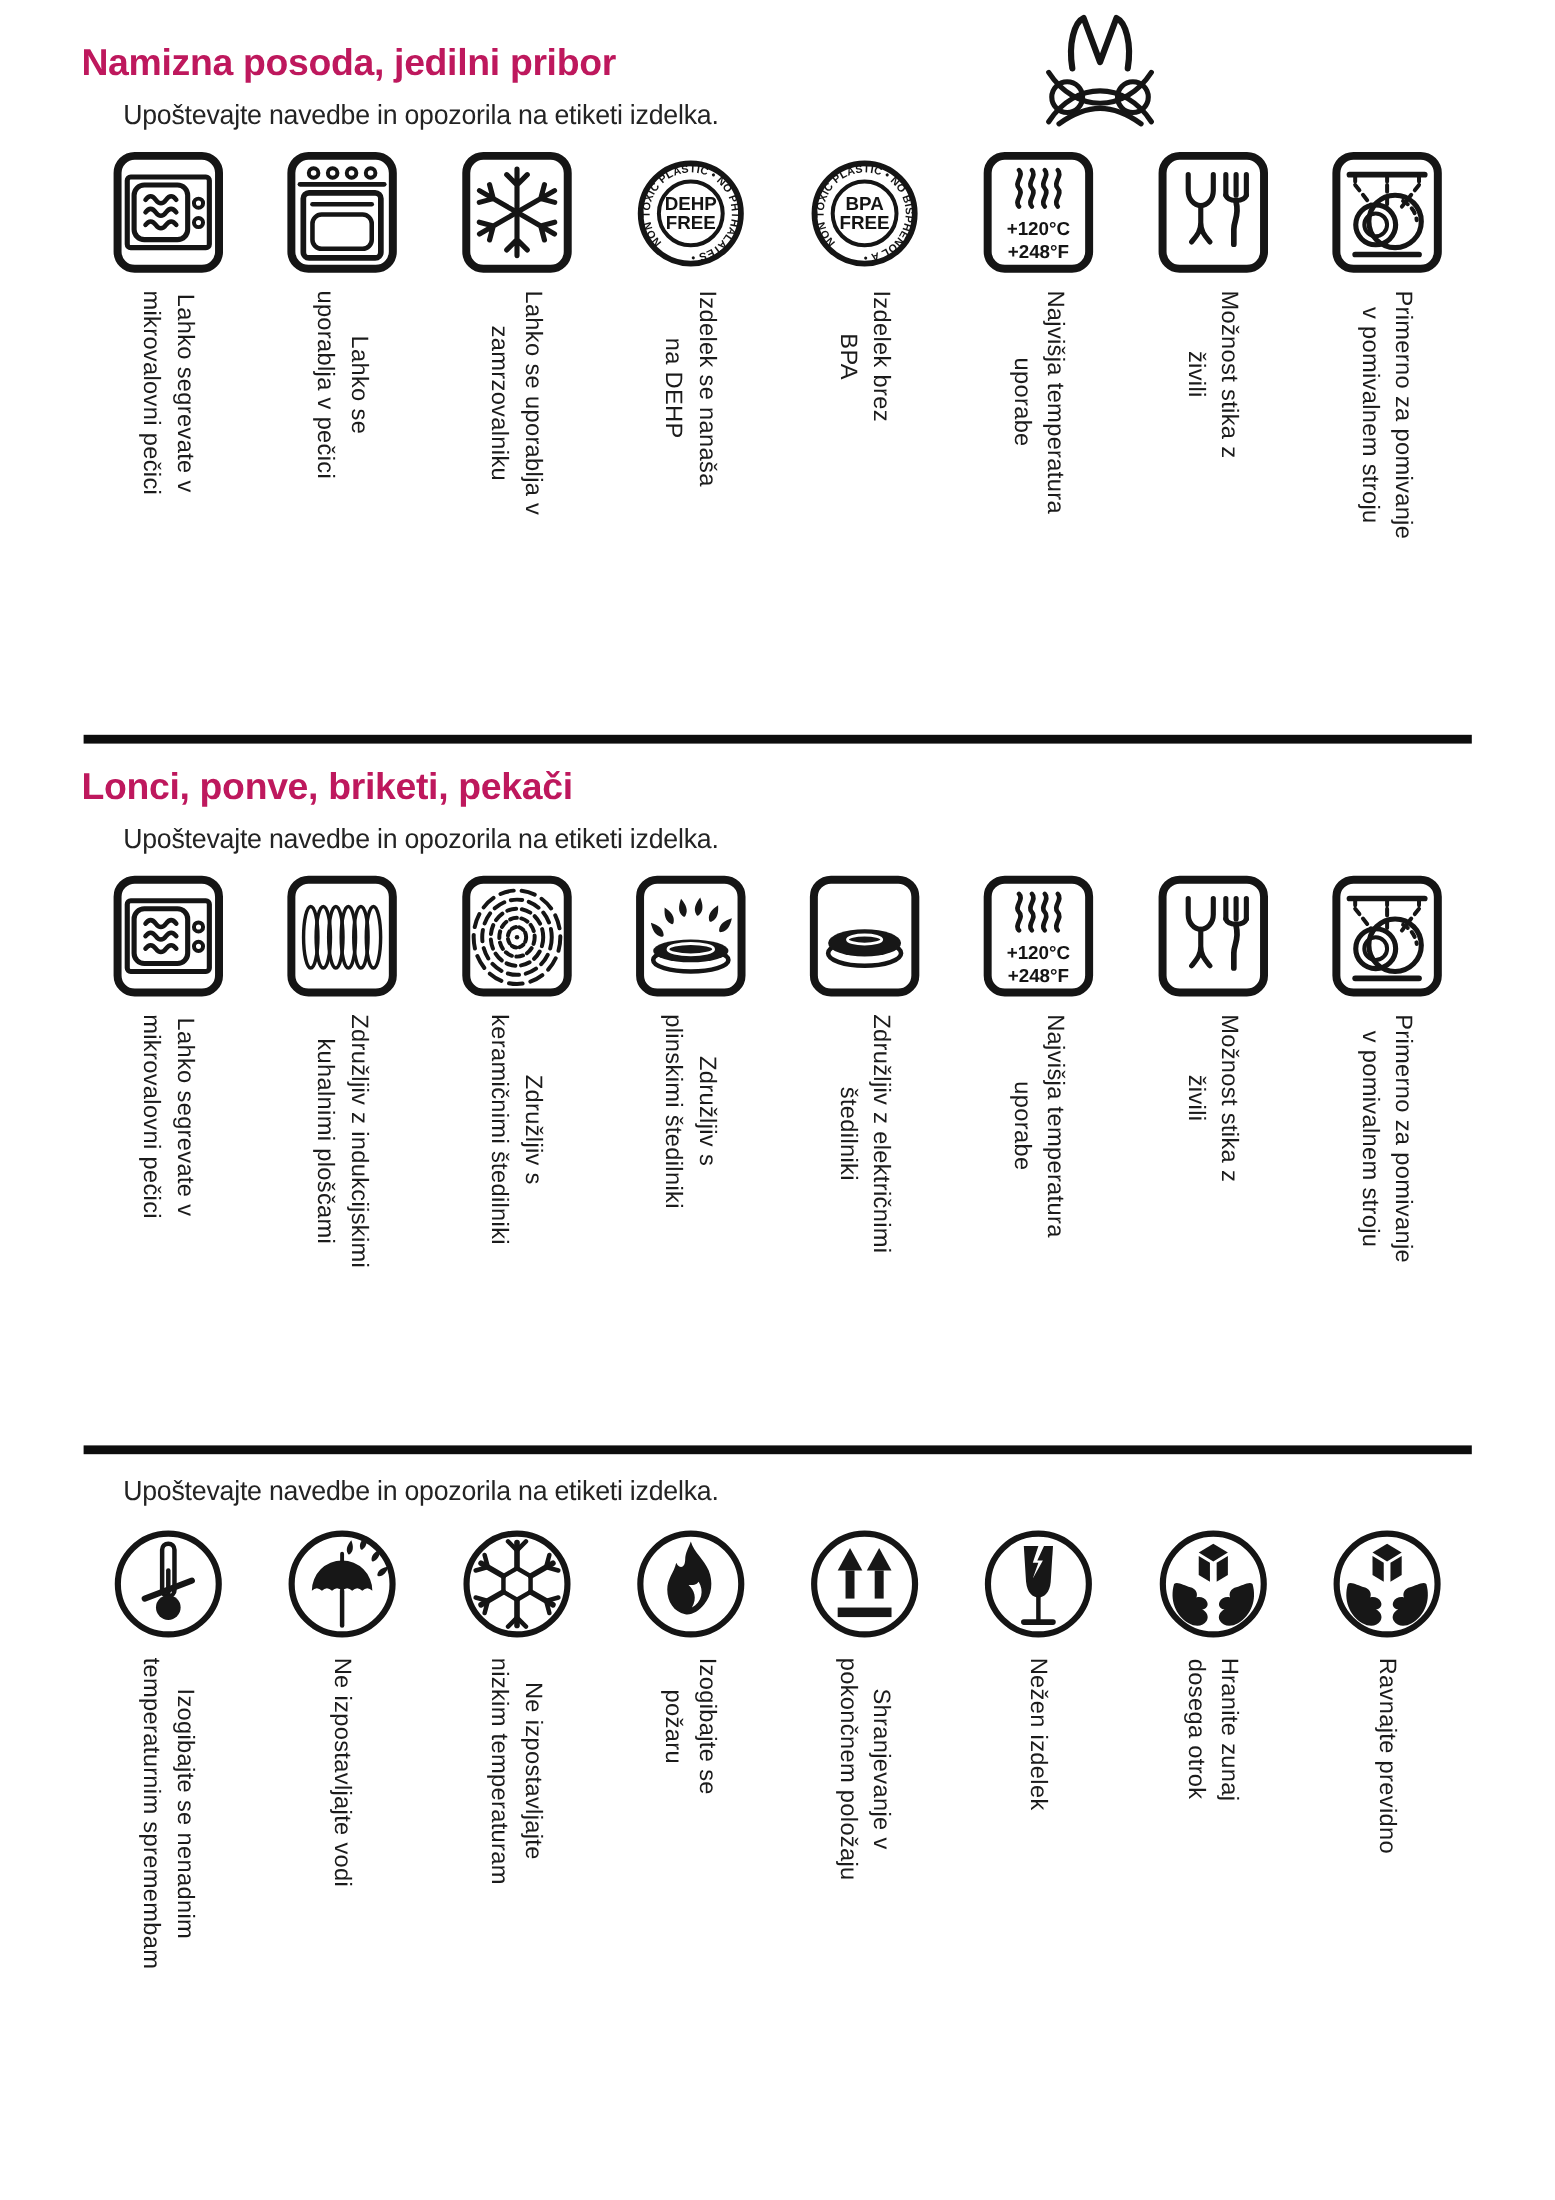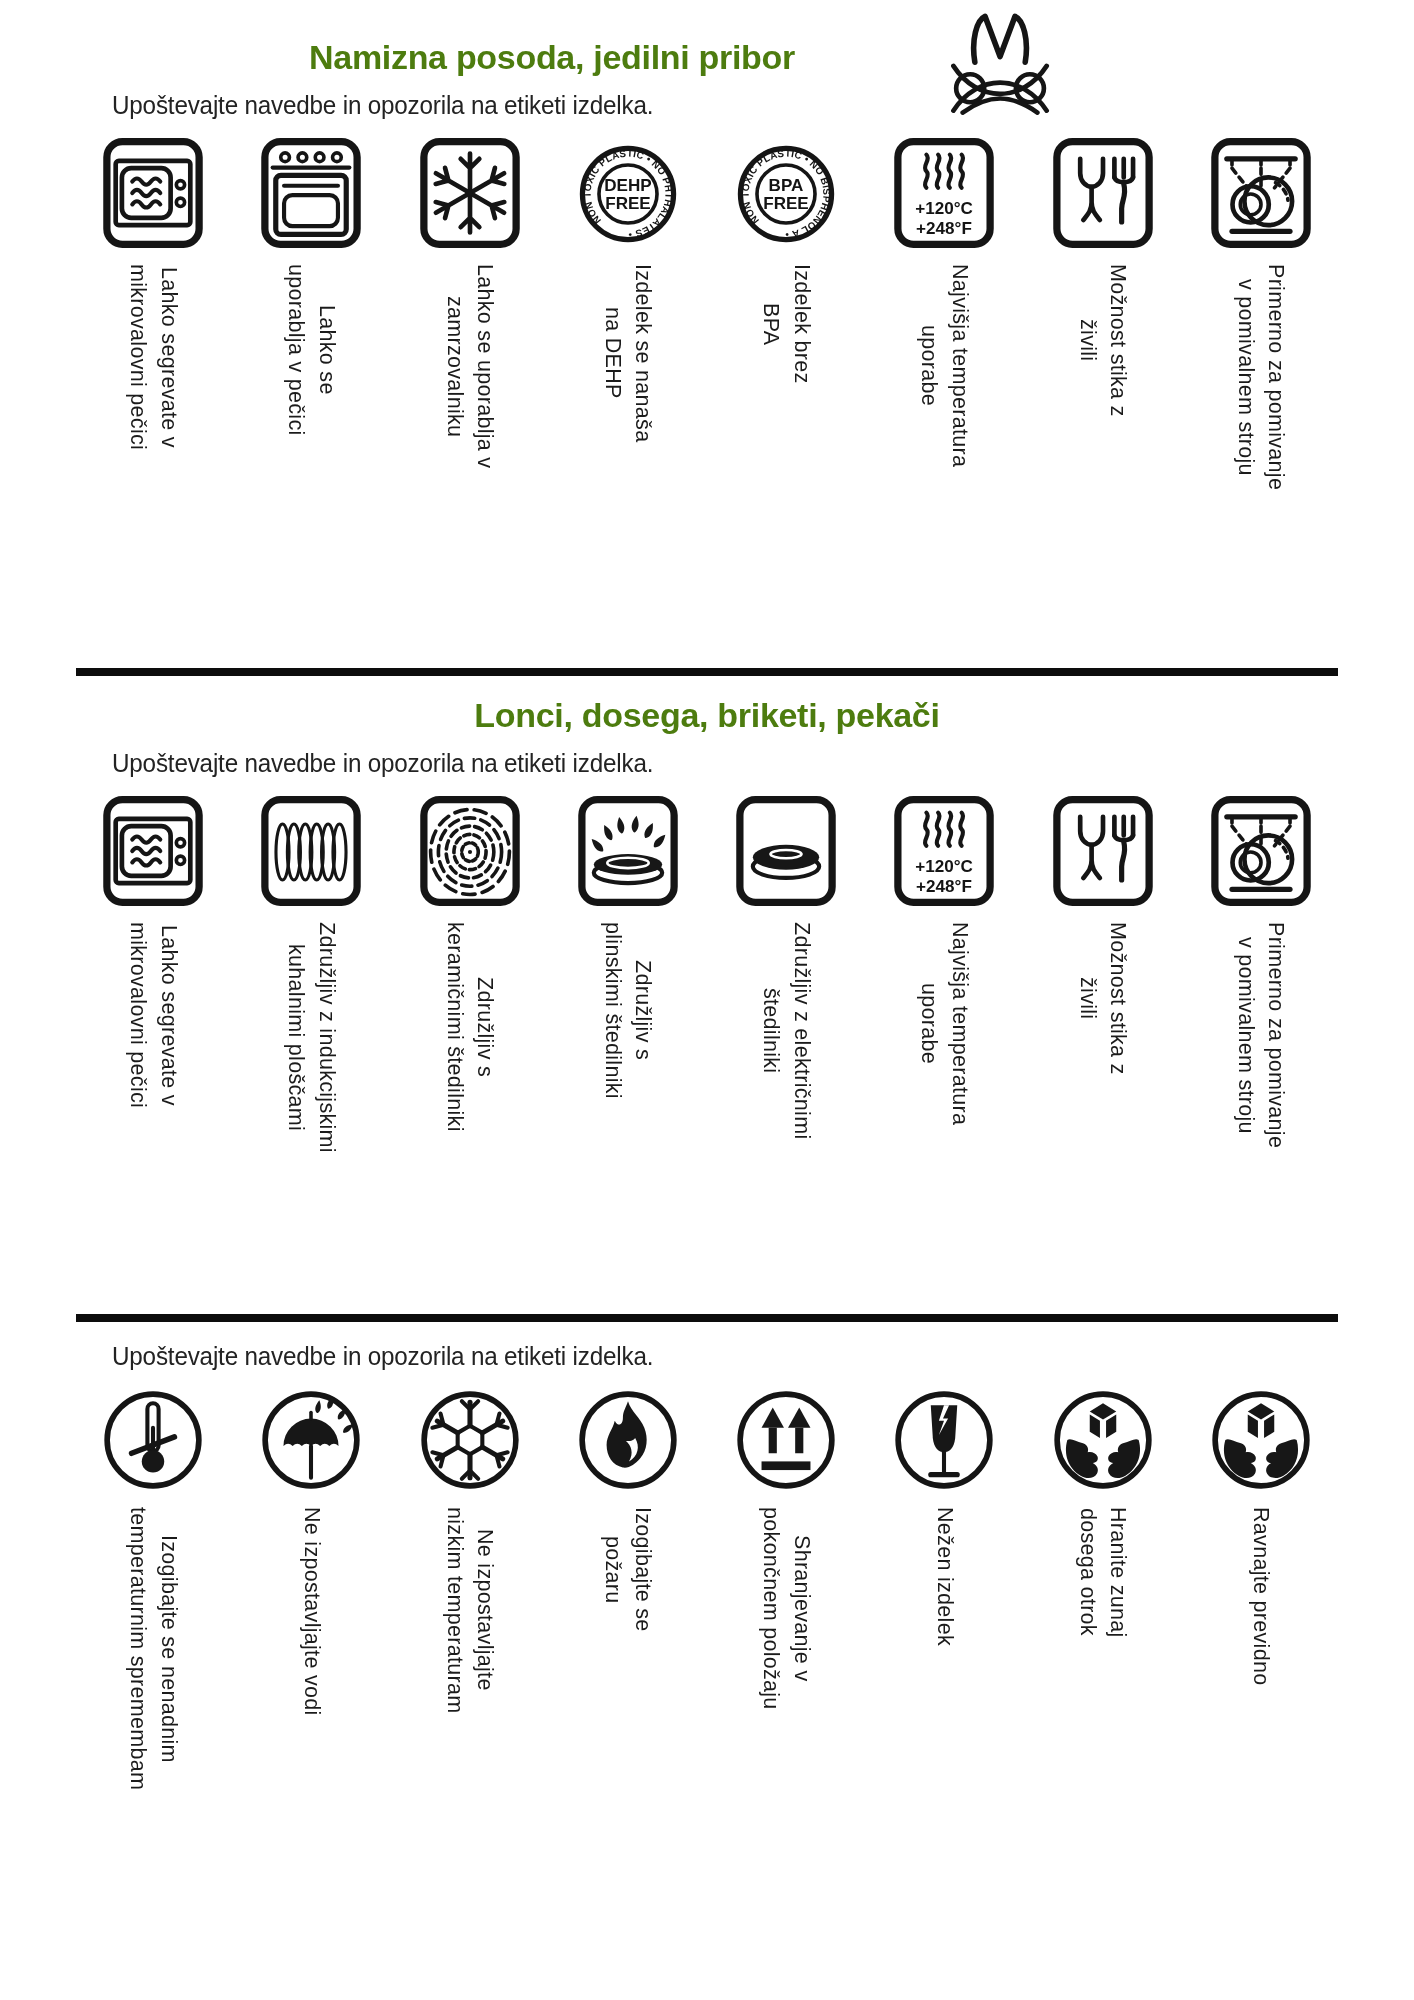--- a/index.html
+++ b/index.html
@@ -1,21 +1,21 @@
 <!DOCTYPE html>
 <html><head>
 <meta charset="utf-8">
 <style>
   html,body{margin:0;padding:0;background:#fff;}
   .page{width:1414px;height:2000px;box-sizing:border-box;position:relative;
         padding:38px 74px 0;background:#fff;overflow:hidden;
         font-family:"Liberation Sans","DejaVu Sans",sans-serif;color:#141414;}
   .logo{position:absolute;top:8px;right:300px;width:185px;height:112px;}
-  h1.sec-title{font-size:34px;font-weight:800;letter-spacing:-.3px;text-align:center;
-        margin:0 0 14px;color:#4d7c0f;}
+  h1.sec-title{font-size:34px;font-weight:800;letter-spacing:-.3px;
+        margin:0 0 14px;color:#be185d;}
   .s1 h1.sec-title{padding-right:310px;}
   p.sec-sub{font-size:25px;font-weight:400;letter-spacing:-.2px;color:#232323;
         margin:0 0 16px 38px;transform:scaleX(.97);transform-origin:left center;}
   .grid{display:flex;}
   .col{flex:1;display:flex;flex-direction:column;align-items:center;}
   .tile{width:104px;height:114px;}
   .s3 .tile{height:106px;}
   .tile svg{width:100%;height:100%;display:block;}
   .vwrap{display:flex;justify-content:center;align-items:flex-start;width:100%;}
   .s1 .vwrap{height:402px;}
@@ -219,21 +219,21 @@
 v pomivalnem stroju</div>
           </div>
       </div>
 
     </div>
   </section>
 
   <div class="divider"></div>
 
   <section class="s2">
-    <h1 class="sec-title">Lonci, dosega, briketi, pekači</h1>
+    <h1 class="sec-title">Lonci, ponve, briketi, pekači</h1>
     <p class="sec-sub">Upoštevajte navedbe in opozorila na etiketi izdelka.</p>
     <div class="grid">
 
       <div class="col">
         <div class="tile">
             <svg class="ic" viewBox="0 0 100 110">
           <rect class="ln" stroke-width="7" x="5.5" y="5.5" width="89" height="99" rx="15"></rect>
           <rect class="ln" stroke-width="4.5" x="14" y="24" width="72" height="62" rx="3"></rect>
           <rect class="ln" stroke-width="4.5" x="20" y="31" width="47" height="48" rx="9"></rect>
           <path class="ln" stroke-width="4" d="M30,44 q4.5,-6 9,0 t9,0 t9,0"></path>

